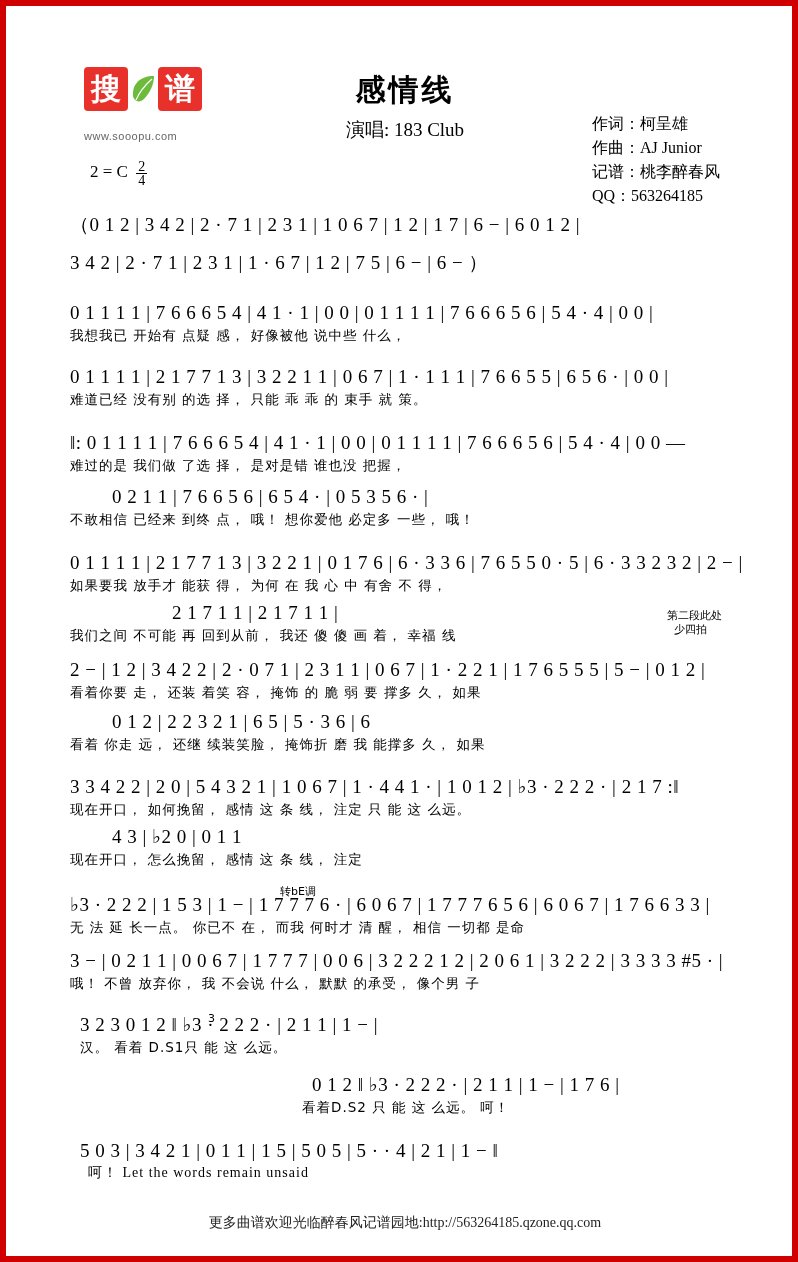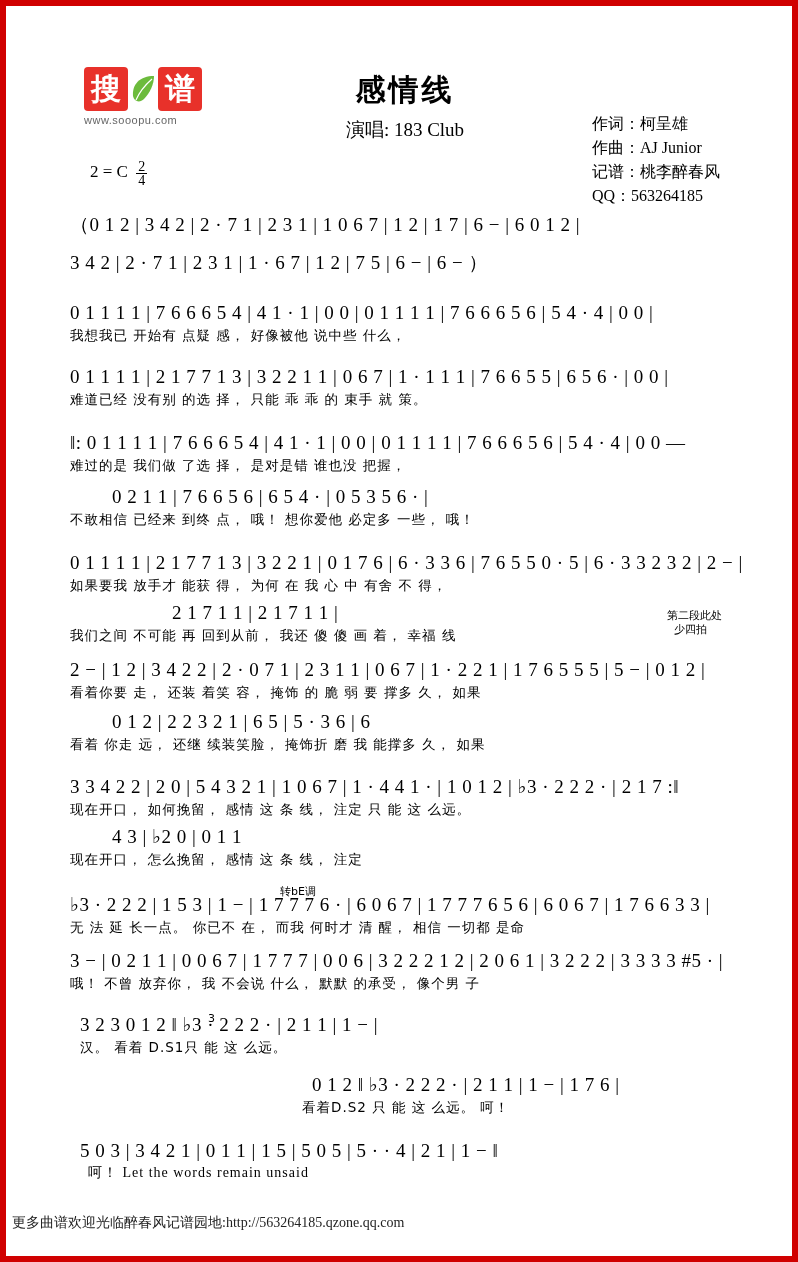--- a/index.html
+++ b/index.html
@@ -59,21 +59,21 @@
   .logo-leaf {
     width: 26px;
     height: 30px;
     margin: 0 2px;
   }
   .logo-url {
     font-family: "Liberation Sans", sans-serif;
     font-size: 11px;
     color: #666666;
     letter-spacing: 0.5px;
-    margin-top: 3px;
+    margin-top: 19px;
   }
 
   
   .title {
     position: absolute;
     left: 0;
     top: 58px;
     width: 786px;
     text-align: center;
     font-family: "DejaVu Sans", sans-serif;
@@ -149,21 +149,21 @@
     position: absolute;
     font-size: 11px;
     font-family: "DejaVu Sans", sans-serif;
     white-space: nowrap;
   }
   .footer {
     position: absolute;
     left: 0;
     top: 1202px;
     width: 786px;
-    text-align: left;
+    text-align: center;
     font-size: 14px;
     font-family: "Liberation Serif", serif;
     color: #222;
   }
 </style>
 </head>
 <body>
 
 <div class="page">
   <div class="inner">

